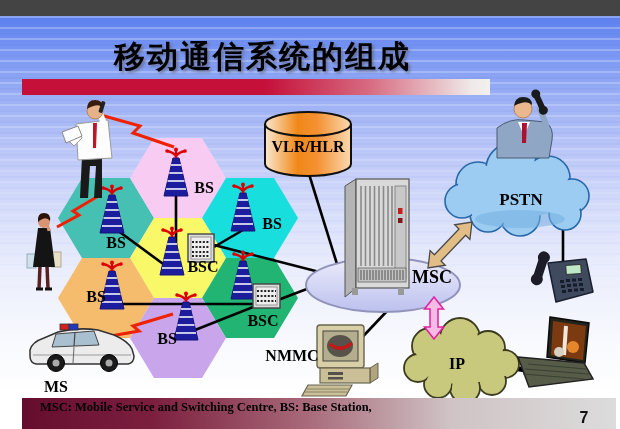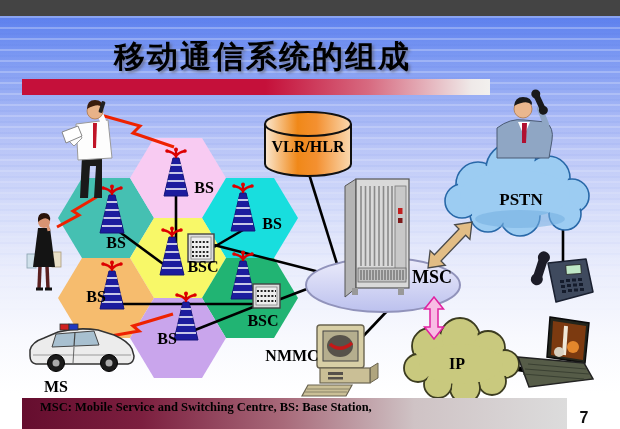--- a/index.html
+++ b/index.html
@@ -20,21 +20,21 @@
   .title{
     position:absolute;top:20px;left:55px;width:415px;text-align:center;
     font-size:31px;font-weight:bold;color:#000;letter-spacing:2px;
     text-shadow:2px 2px 3px rgba(90,90,110,.65);
   }
   .title-bar{
     position:absolute;top:63px;left:22px;width:468px;height:16px;
     background:linear-gradient(90deg,#c5103a 0%,#c5103a 52%,#d76a80 74%,#efe9e8 96%,#f2f0ee 100%);
   }
   .footer-bar{
-    position:absolute;top:382px;left:22px;width:545px;height:31px;
+    position:absolute;top:382px;left:22px;width:594px;height:31px;
     background:linear-gradient(90deg,#650d2e 0%,#7c1f3f 22%,#a86a7a 48%,#cfc3c5 72%,#dcdcdc 100%);
   }
   .footer-line{
     position:absolute;left:18px;white-space:nowrap;
     font-family:"Liberation Serif",serif;font-weight:bold;font-size:12.5px;color:#000;
   }
   .fl1{top:2px;}
   .fl2{top:17px;left:21px;}
   .page-num{
     position:absolute;top:393px;left:572px;width:24px;text-align:center;

